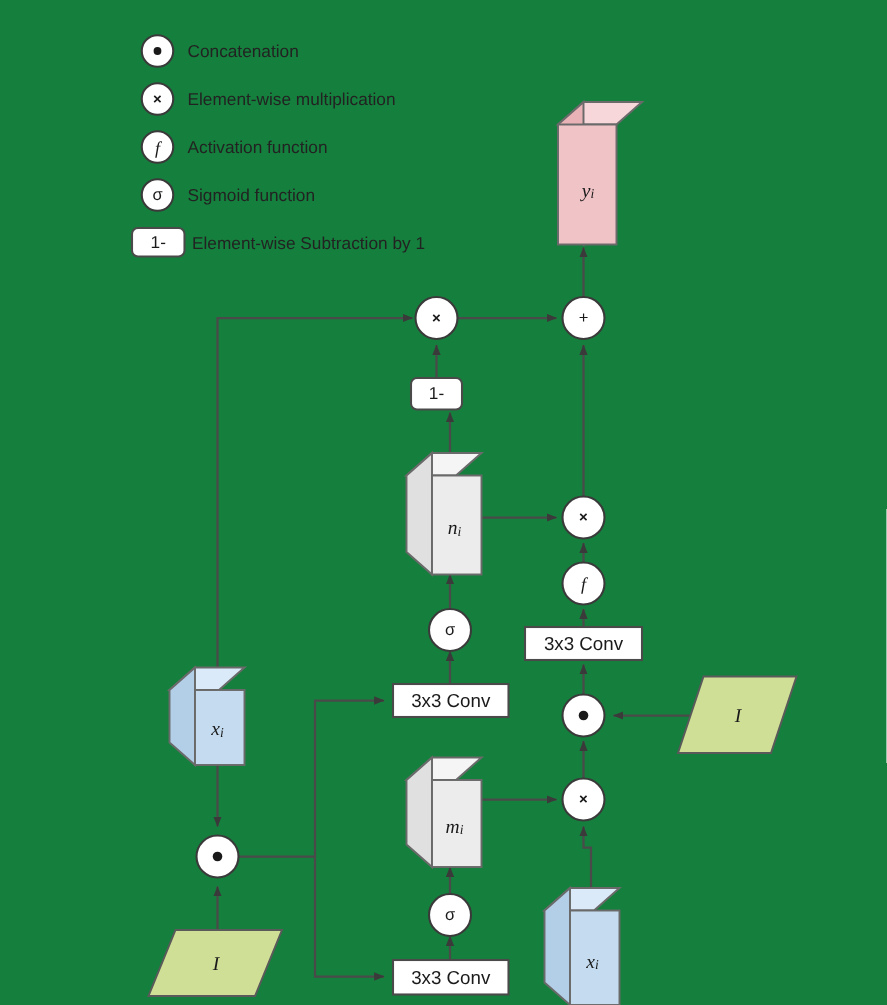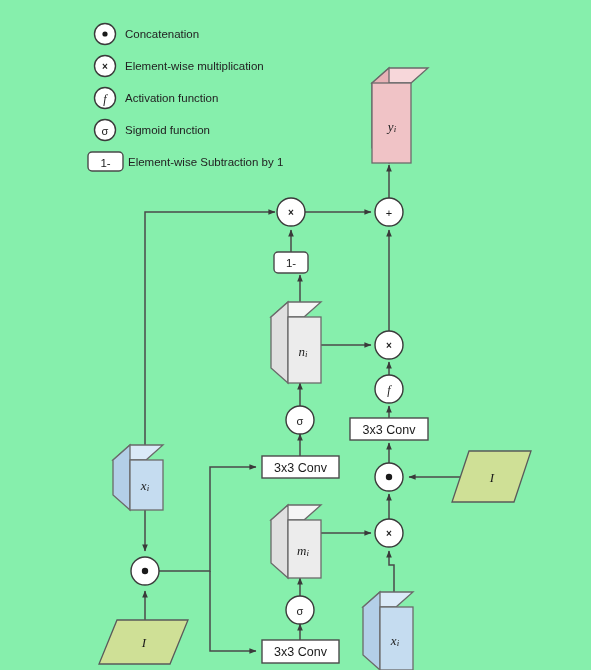--- a/index.html
+++ b/index.html
@@ -10,21 +10,21 @@
   body {
     width: 591px;
     height: 670px;
     overflow: hidden;
     font-family: "Liberation Sans", sans-serif;
   }
   #canvas {
     position: relative;
     width: 591px;
     height: 670px;
-    background: #86efac;
+    background: #15803d;
   }
   svg#diagram {
     position: absolute;
     left: 0;
     top: 0;
     width: 591px;
     height: 670px;
   }
   .legend-text {
     font-family: "Liberation Sans", sans-serif;

